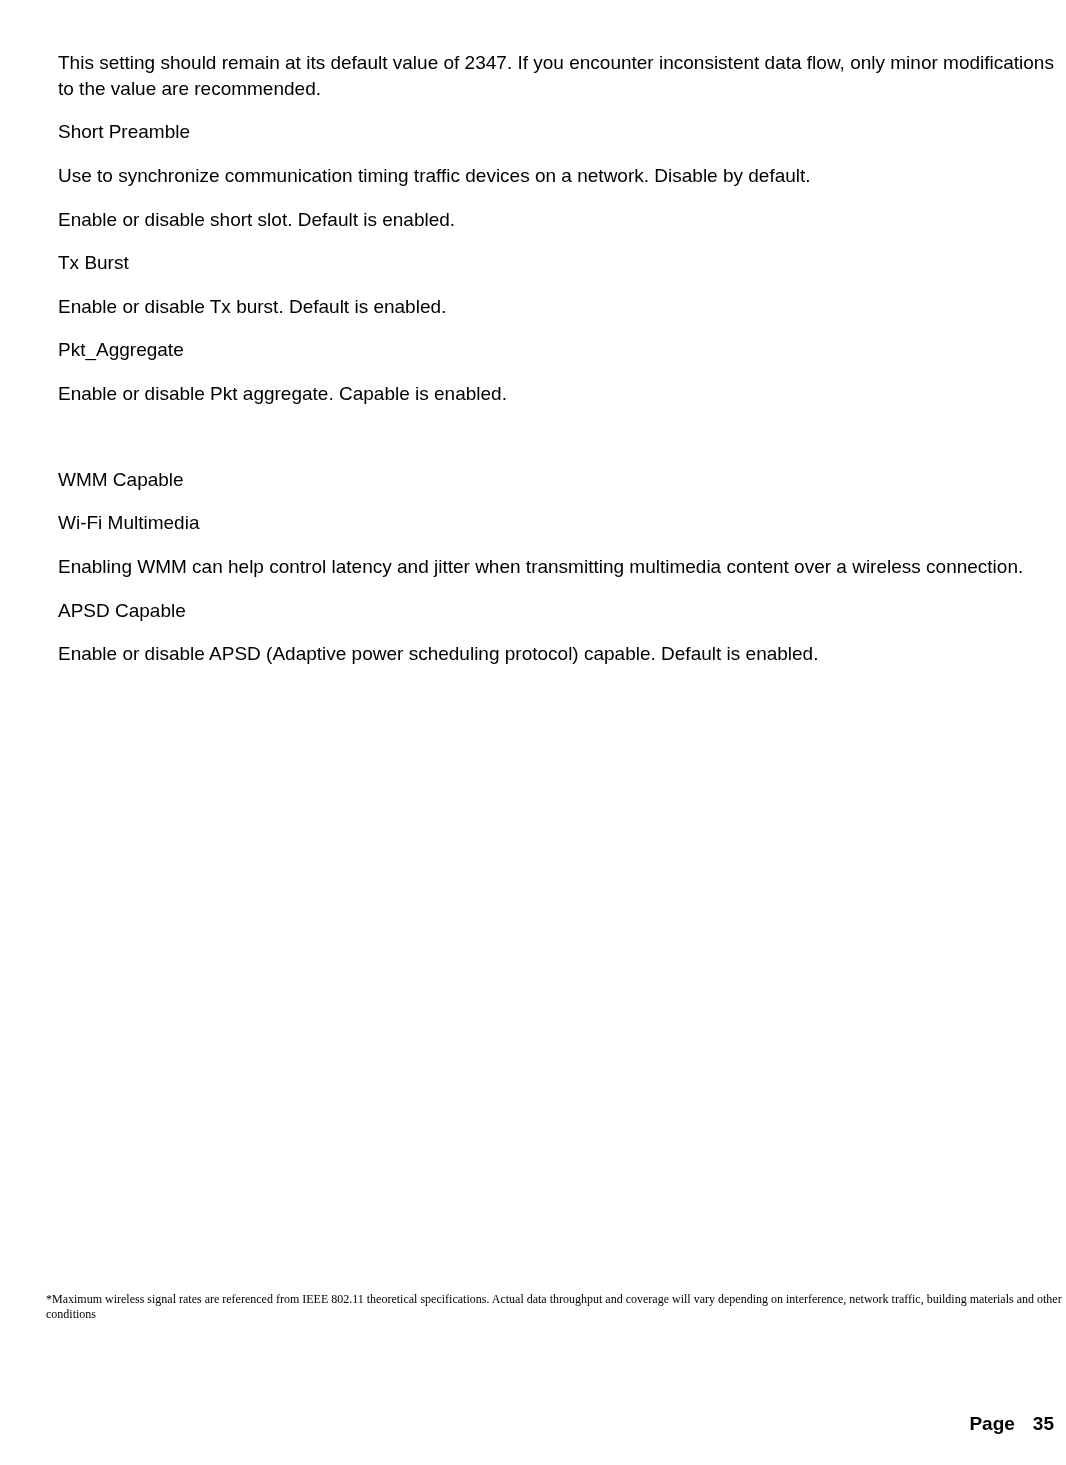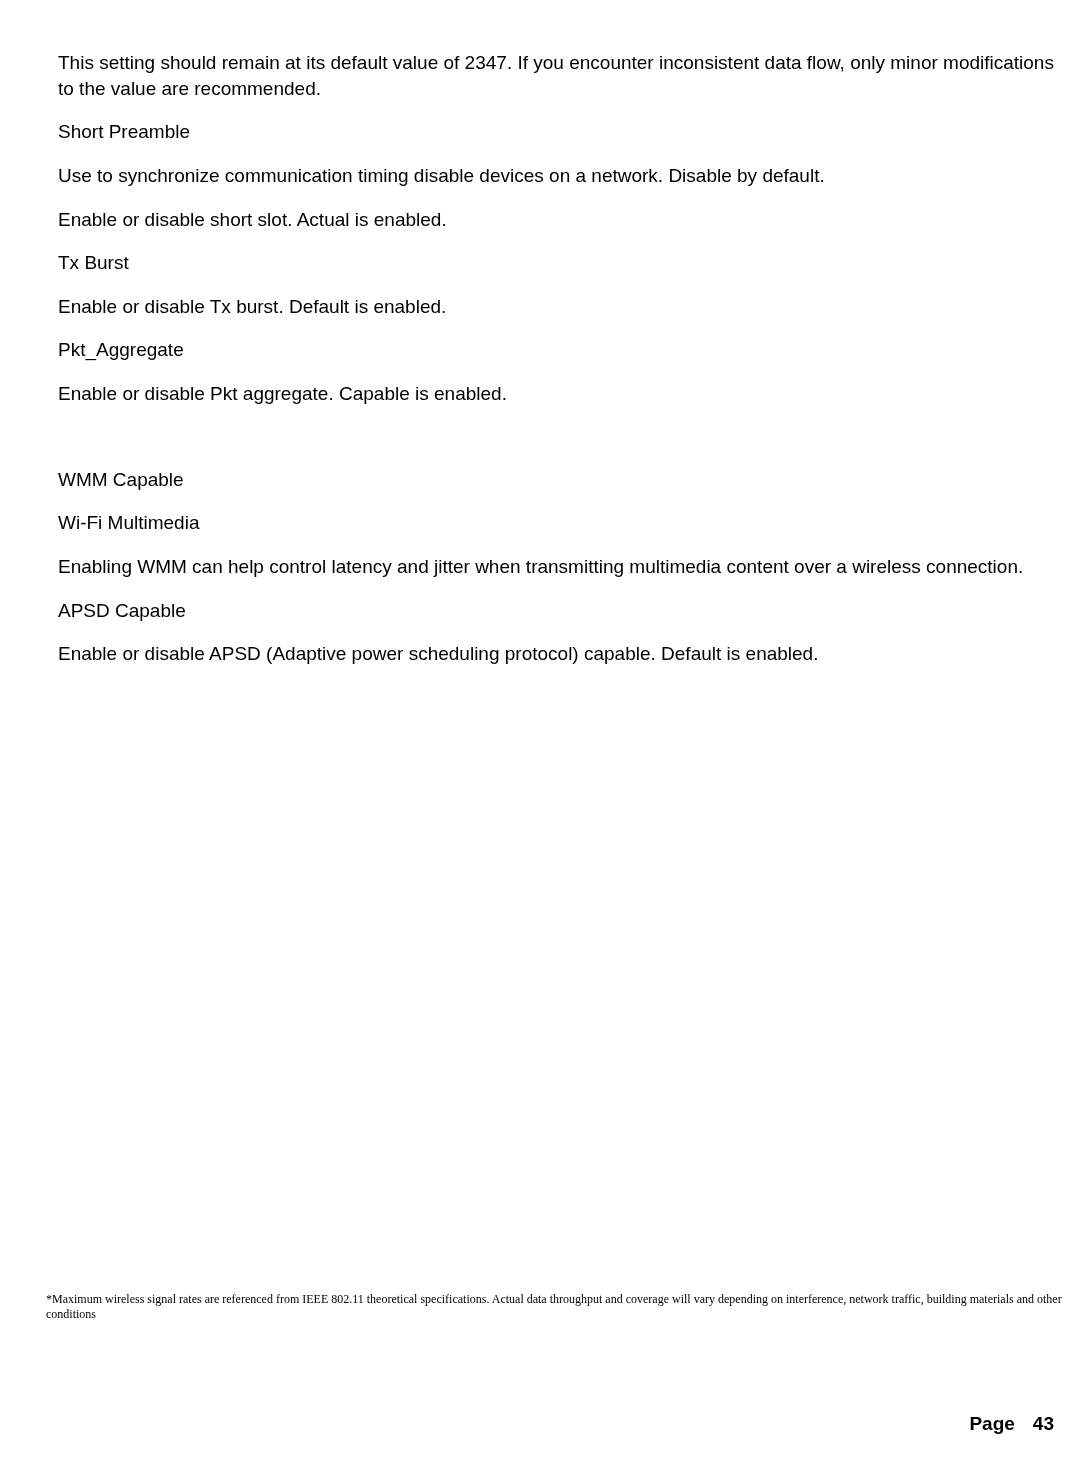--- a/index.html
+++ b/index.html
@@ -54,23 +54,23 @@
     }
   </style>
 </head>
 <body>
 
 <div class="content">
 
   <p class="para">This setting should remain at its default value of 2347. If you encounter inconsistent data flow, only minor modifications to the value are recommended.</p>
 
   <p class="heading">Short Preamble</p>
-  <p class="para">Use to synchronize communication timing disable devices on a network. Disable by default.</p>
+  <p class="para">Use to synchronize communication timing traffic devices on a network. Disable by default.</p>
 
-  <p class="para">Enable or disable short slot. Actual is enabled.</p>
+  <p class="para">Enable or disable short slot. Default is enabled.</p>
 
   <p class="heading">Tx Burst</p>
   <p class="para">Enable or disable Tx burst. Default is enabled.</p>
 
   <p class="heading">Pkt_Aggregate</p>
   <p class="para">Enable or disable Pkt aggregate. Capable is enabled.</p>
 
   <div class="section-gap"></div>
 
   <p class="heading">WMM Capable</p>
@@ -79,14 +79,14 @@
   <p class="para">Enabling WMM can help control latency and jitter when transmitting multimedia content over a wireless connection.</p>
 
   <p class="heading">APSD Capable</p>
   <p class="para">Enable or disable APSD (Adaptive power scheduling protocol) capable. Default is enabled.</p>
 
 </div>
 
 <div class="footnote">*Maximum wireless signal rates are referenced from IEEE 802.11 theoretical specifications. Actual data throughput and coverage will vary depending on interference, network traffic, building materials and other conditions</div>
 
 <div class="page-num">
-  <span class="label">Page</span><span>43</span>
+  <span class="label">Page</span><span>35</span>
 </div>
 
 </body></html>

